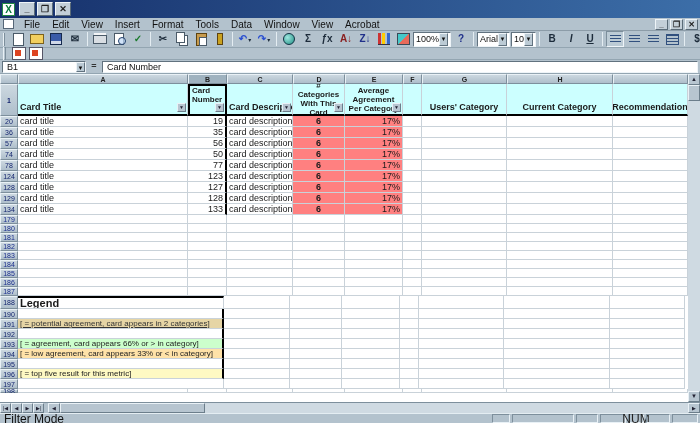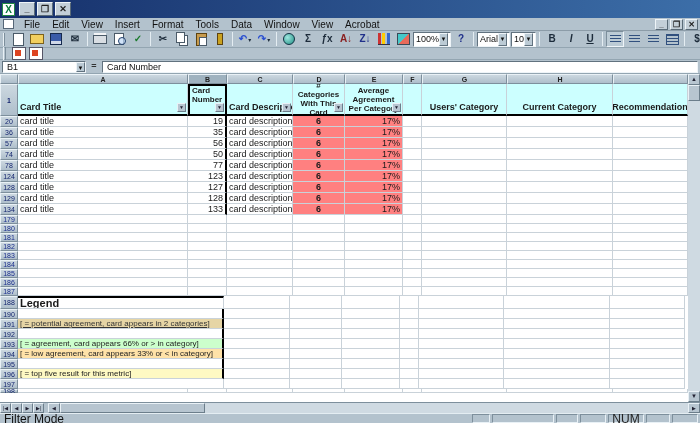--- a/index.html
+++ b/index.html
@@ -657,17 +657,17 @@
       <div class="hbtn">▶</div>
     </div>
   </div>
 
   <div class="statusbar">
     <div class="smode">Filter Mode</div>
     <div class="spanel" style="width:18px"></div>
     <div class="spanel" style="width:62px"></div>
     <div class="spanel" style="width:22px"></div>
     <div class="spanel" style="width:26px"></div>
-    <div class="spanel" style="width:36px">NUM</div>
+    <div class="spanel" style="width:16px">NUM</div>
     <div class="spanel" style="width:24px"></div>
     <div class="spanel" style="width:26px"></div>
   </div>
 </div>
 
 </body></html>

